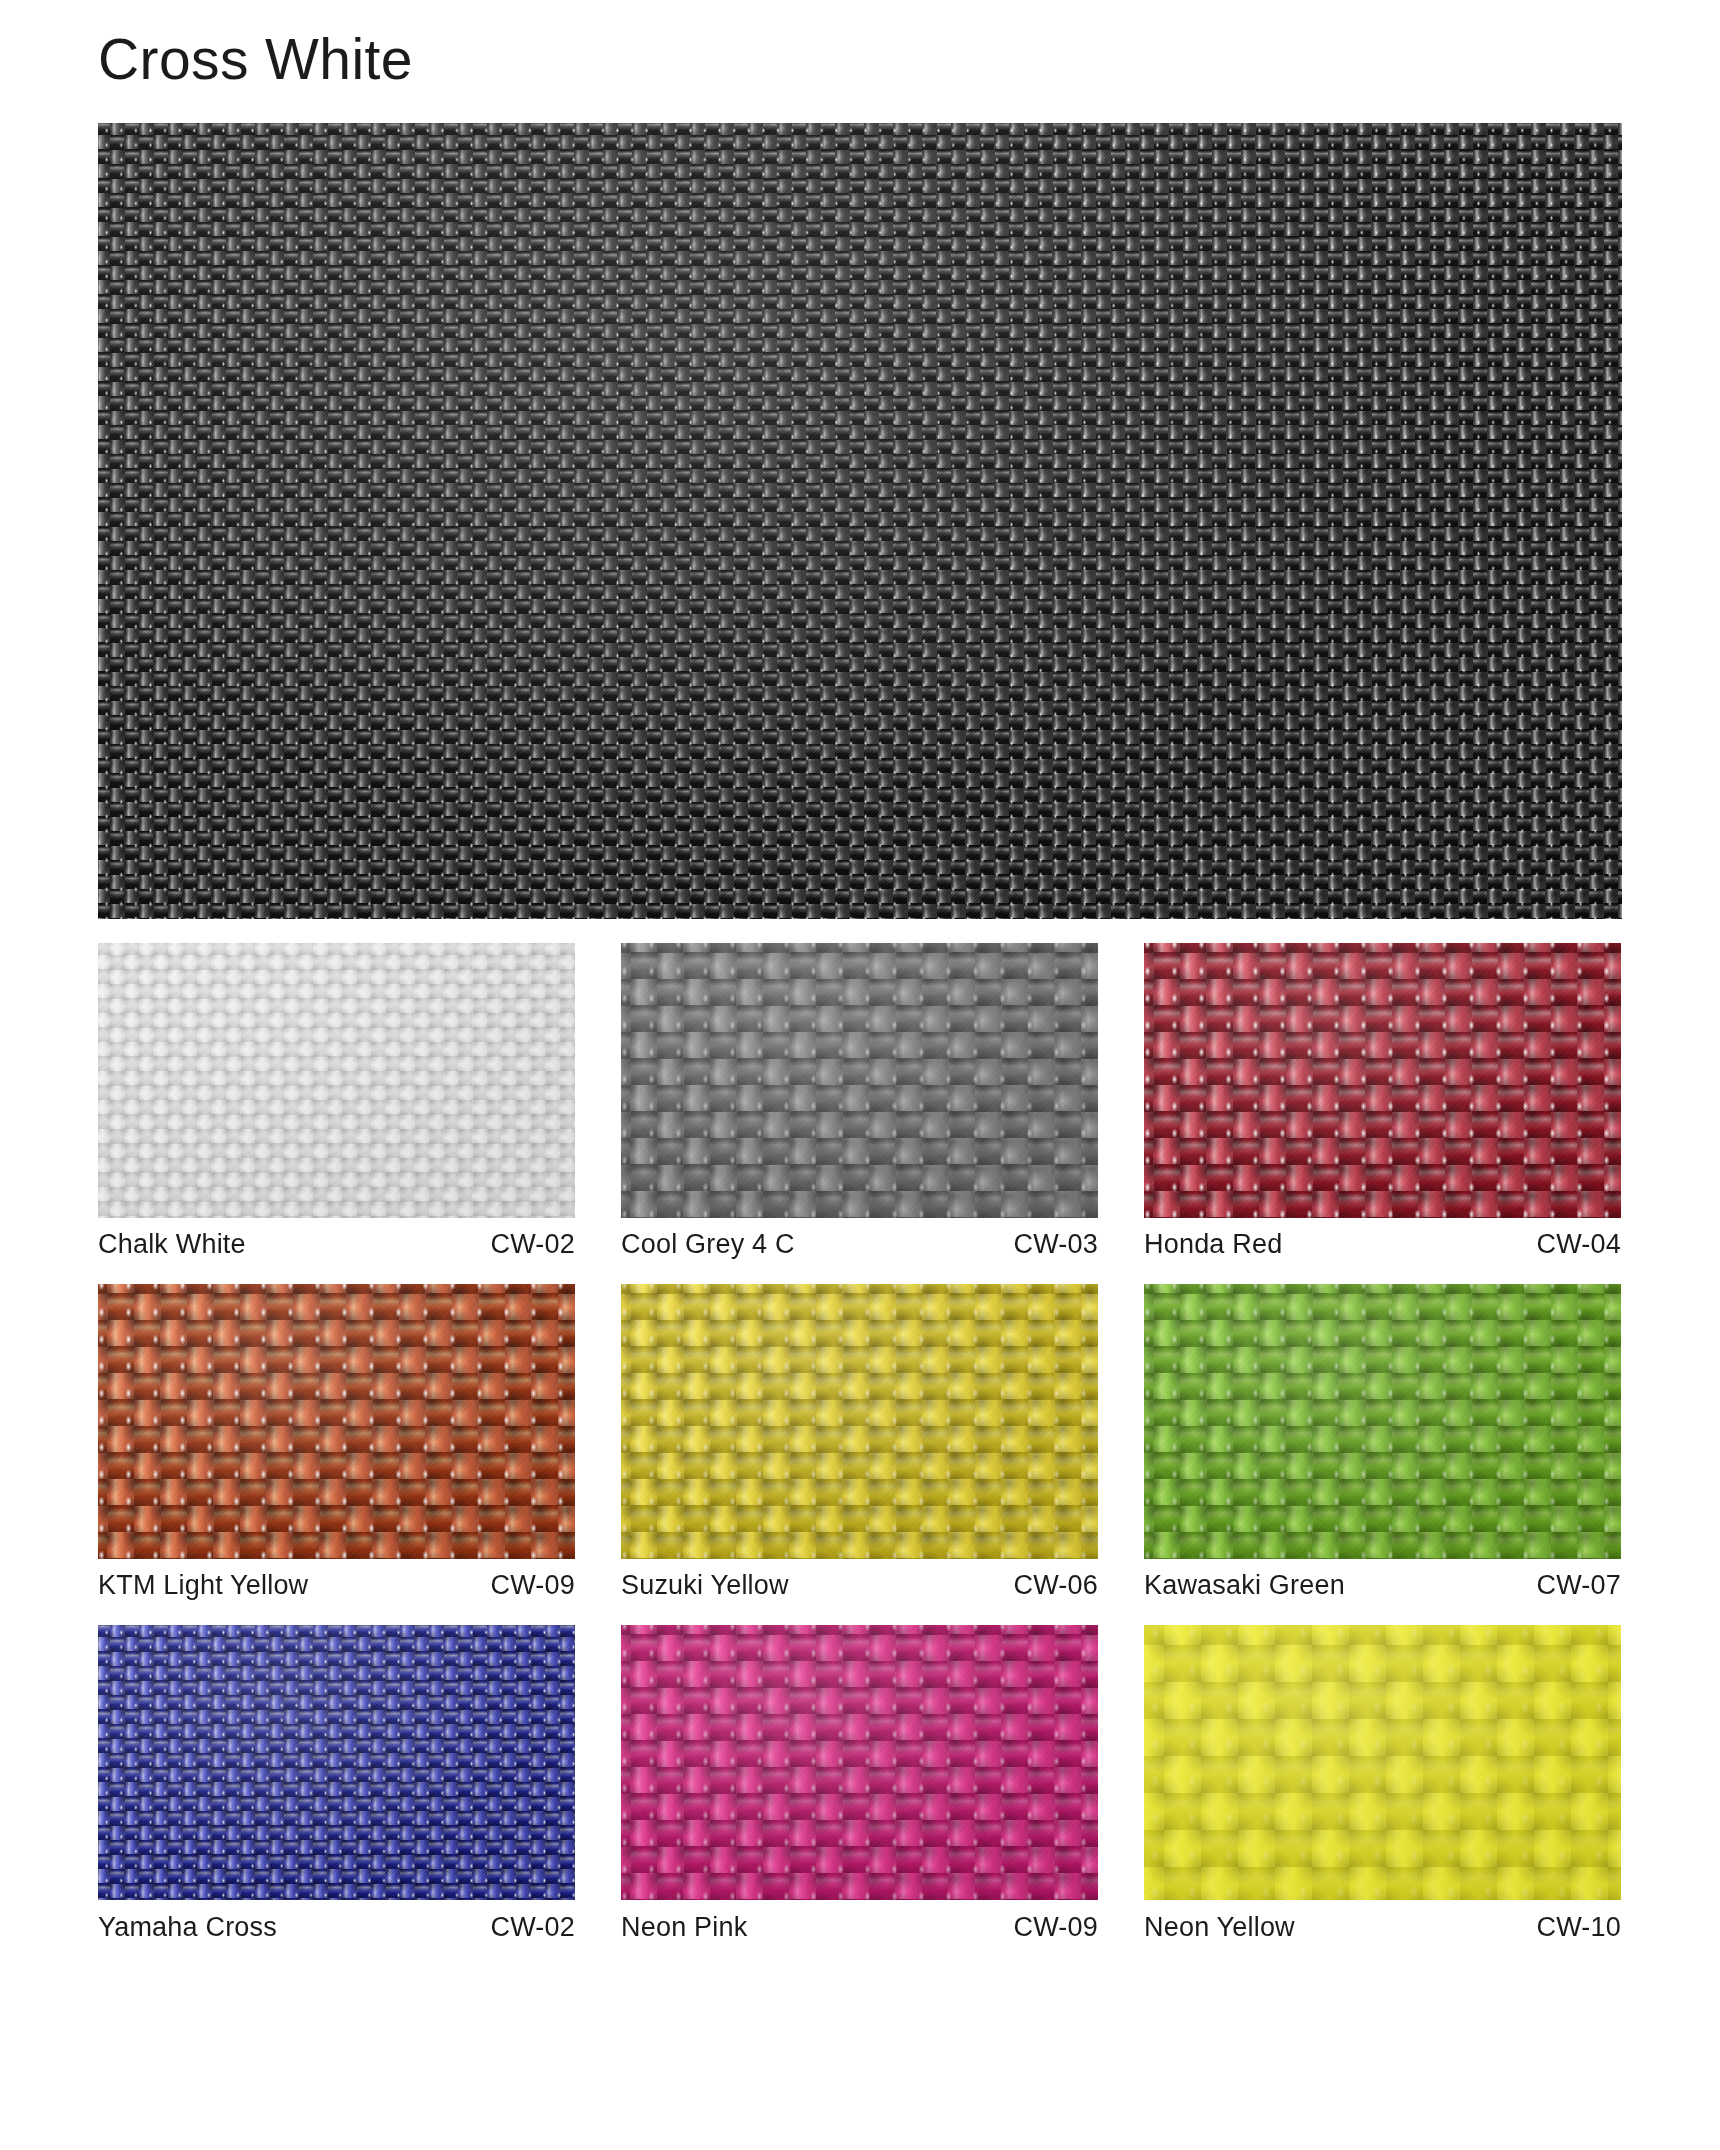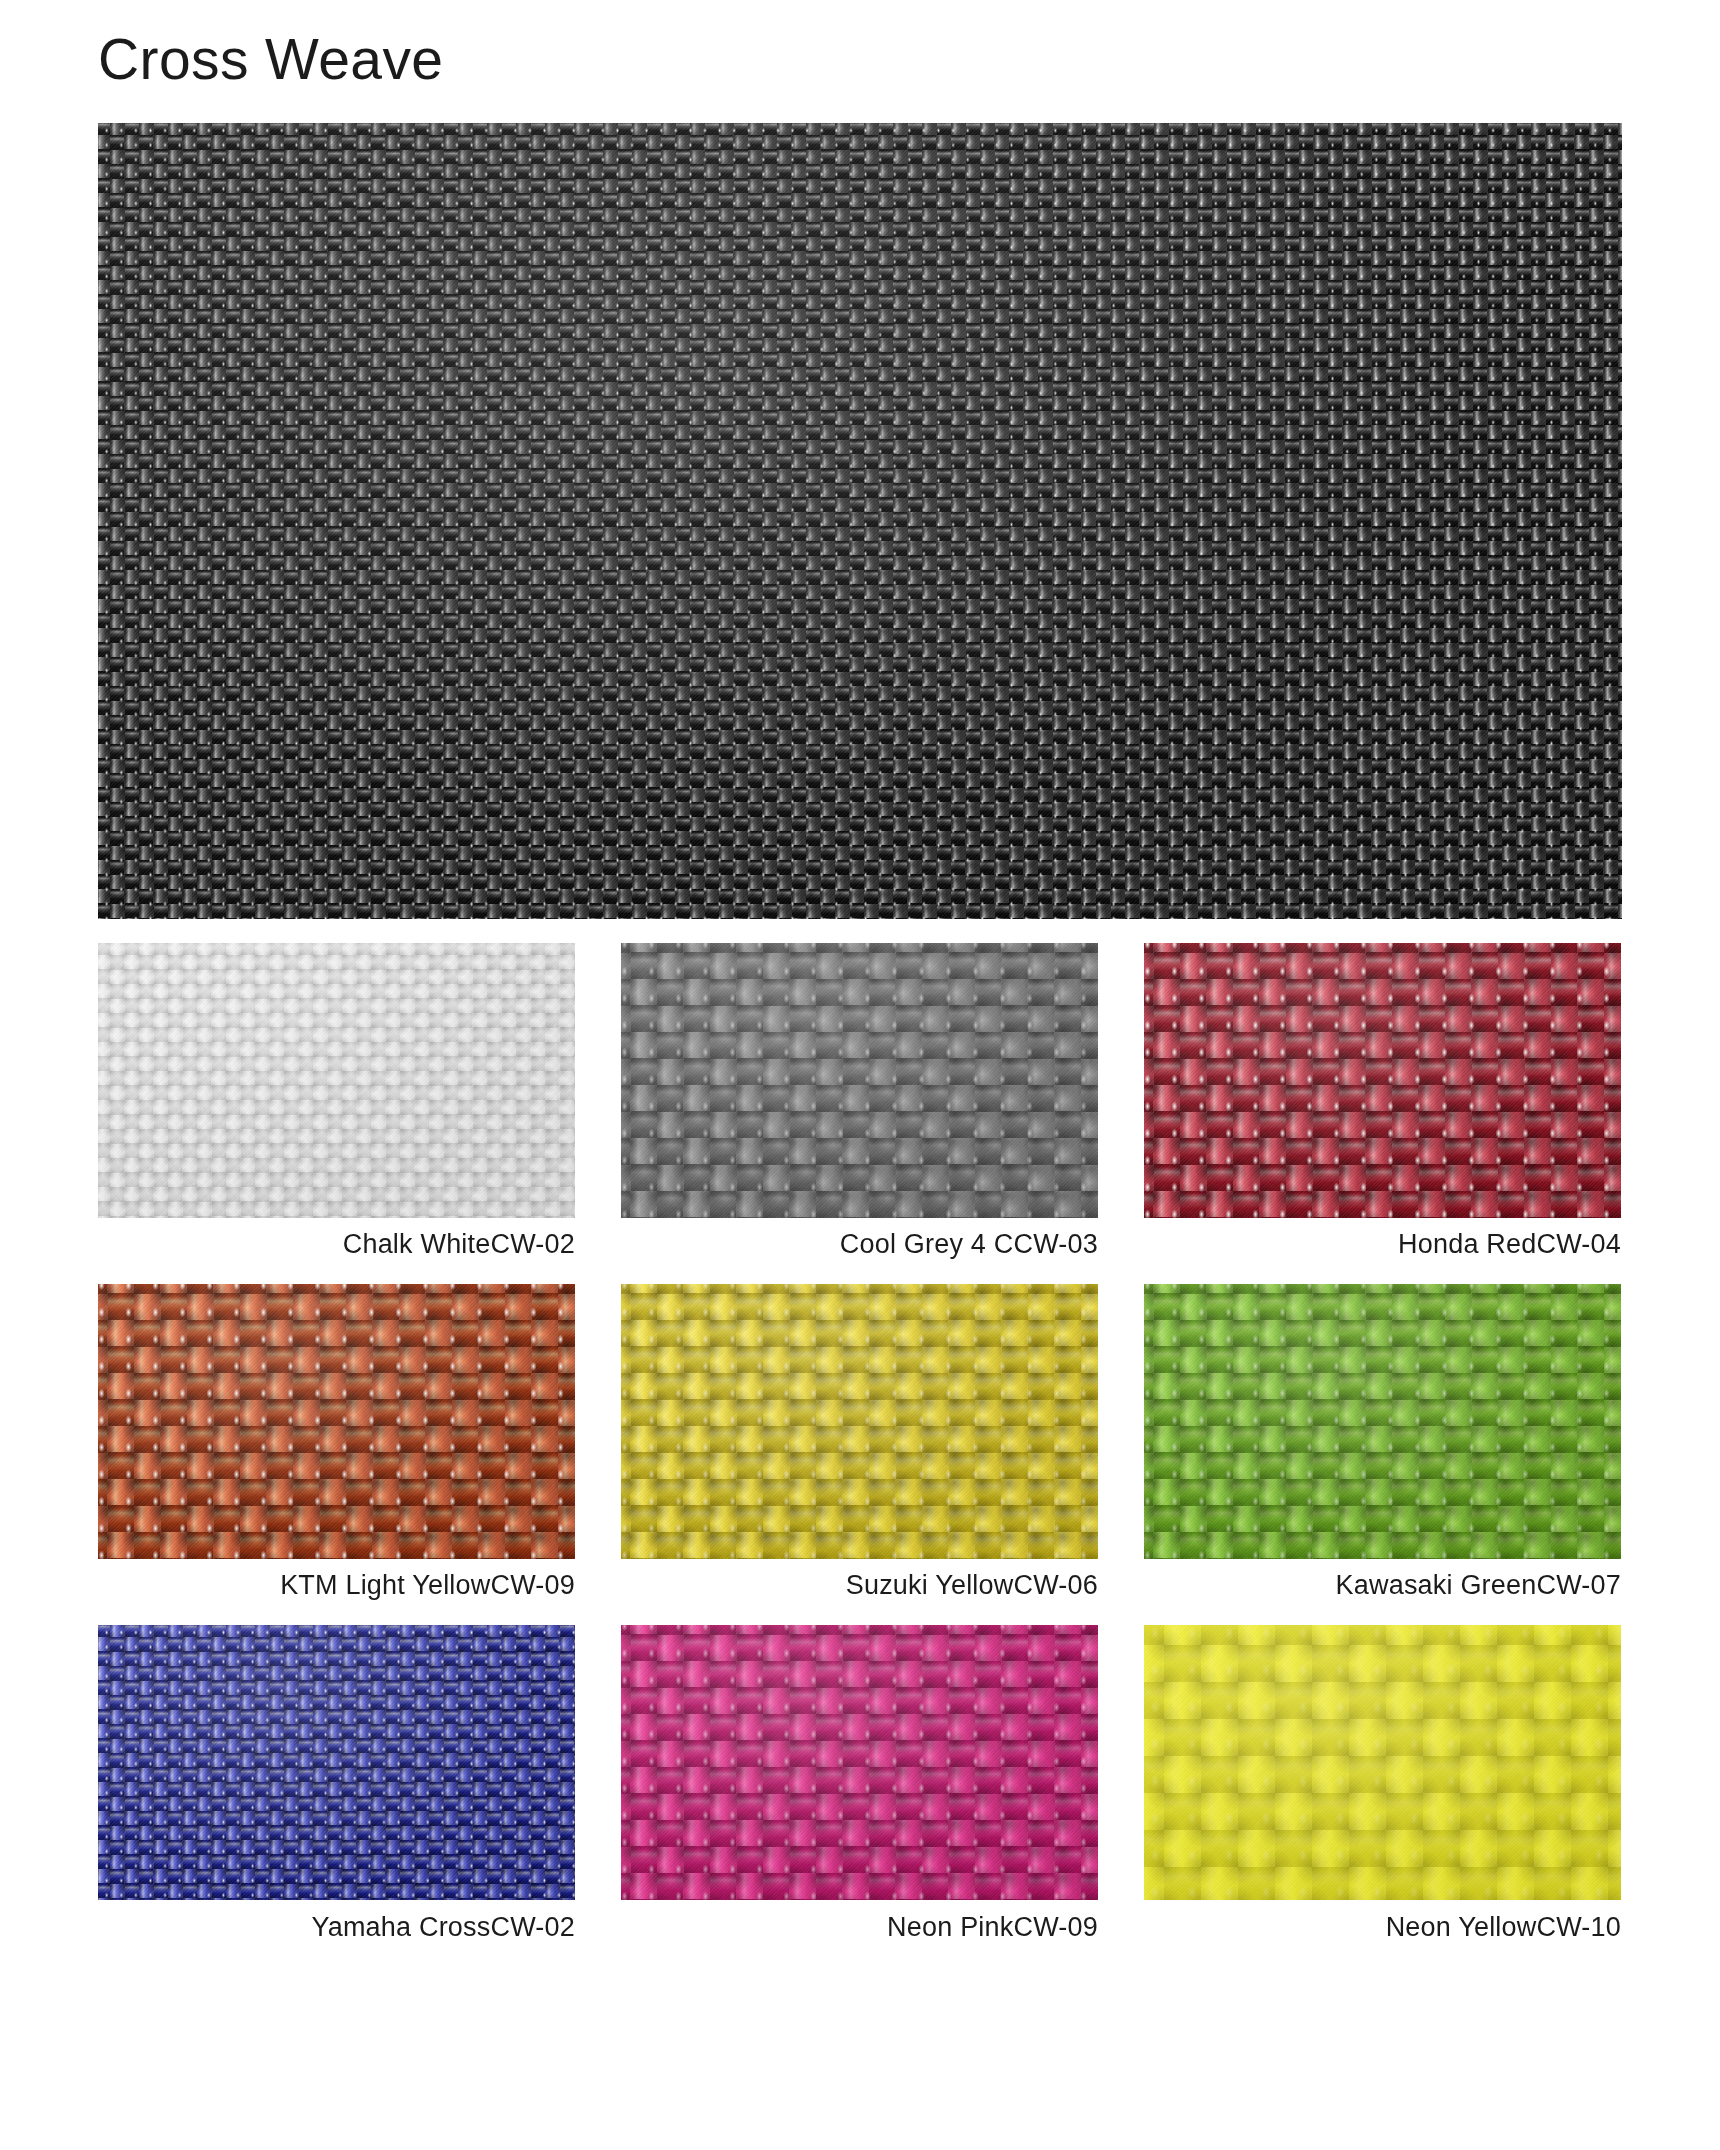--- a/index.html
+++ b/index.html
@@ -73,21 +73,20 @@
   .cell { width: 477px; }
   .cell-swatch {
     position: relative;
     width: 477px;
     height: 275px;
     overflow: hidden;
   }
   .cell .caption {
     font-size: 27px;
     margin-top: 11.2px;
-    justify-content: flex-end;
   }
 
   
   
 
   .weave {
     position: absolute;
     inset: 0;
   }
   .weave .l {
@@ -162,21 +161,21 @@
     background-image:
       radial-gradient(ellipse at 38% 30%, rgba(255,255,255,0.10) 0%, rgba(255,255,255,0) 58%),
       linear-gradient(160deg, rgba(255,255,255,0.05) 0%, rgba(0,0,0,0.06) 100%);
   }
 </style>
 </head>
 <body>
 
 <div class="page">
 
-  <h1 class="page-title">Cross Weave</h1>
+  <h1 class="page-title">Cross White</h1>
 
   <div class="hero-block">
     <div class="hero-swatch" id="hero-swatch" style="background: rgb(16, 16, 16);">
       <div class="weave">
         <div class="l horiz" style="background-image: repeating-linear-gradient(rgb(5, 5, 5) 0px, rgb(11, 11, 11) 1.2px, rgb(180, 180, 180) 3.8px, rgb(76, 76, 76) 6.1px, rgb(9, 9, 9) 9.7px, rgb(4, 4, 4) 13.5px, rgb(5, 5, 5) 14.6px); background-size: 29px 29px; opacity: 1;"></div>
         <div class="l vert" style="background-image: repeating-linear-gradient(90deg, rgb(5, 5, 5) 0px, rgb(11, 11, 11) 1.2px, rgb(165, 165, 165) 4px, rgb(70, 70, 70) 6.3px, rgb(9, 9, 9) 9.8px, rgb(4, 4, 4) 13.5px, rgb(5, 5, 5) 14.6px); background-size: 29px 29px; mask-image: repeating-conic-gradient(rgb(0, 0, 0) 0deg, rgb(0, 0, 0) 90deg, transparent 90deg, transparent 180deg, rgb(0, 0, 0) 180deg, rgb(0, 0, 0) 270deg, transparent 270deg, transparent 360deg); mask-size: 29px 29px;"></div>
         <div class="l check" style="background-image: repeating-conic-gradient(rgba(255, 255, 255, 0.16) 0deg, rgba(255, 255, 255, 0.16) 90deg, rgba(0, 0, 0, 0.21) 90deg, rgba(0, 0, 0, 0.21) 180deg, rgba(255, 255, 255, 0.16) 180deg, rgba(255, 255, 255, 0.16) 270deg, rgba(0, 0, 0, 0.21) 270deg, rgba(0, 0, 0, 0.21) 360deg); background-size: 29px 29px;"></div>
         <div class="l shade" style="background-image: radial-gradient(circle, rgba(0, 0, 0, 0.525) 0%, rgba(0, 0, 0, 0.2) 38%, rgba(0, 0, 0, 0) 70%); background-size: 14.6px 14.6px; background-position: 7.3px 7.3px;"></div>
         <div class="l fibre" style="background-size: auto; opacity: 0.575;"></div>
         <div class="l spec" style="background-image: radial-gradient(2.3px 3.8px, rgba(255, 255, 255, 0.95) 0%, rgba(255, 255, 255, 0.427) 38%, rgba(255, 255, 255, 0) 70%); background-size: 14.6px 14.6px; background-position: 3.8px 2.6px;"></div>

